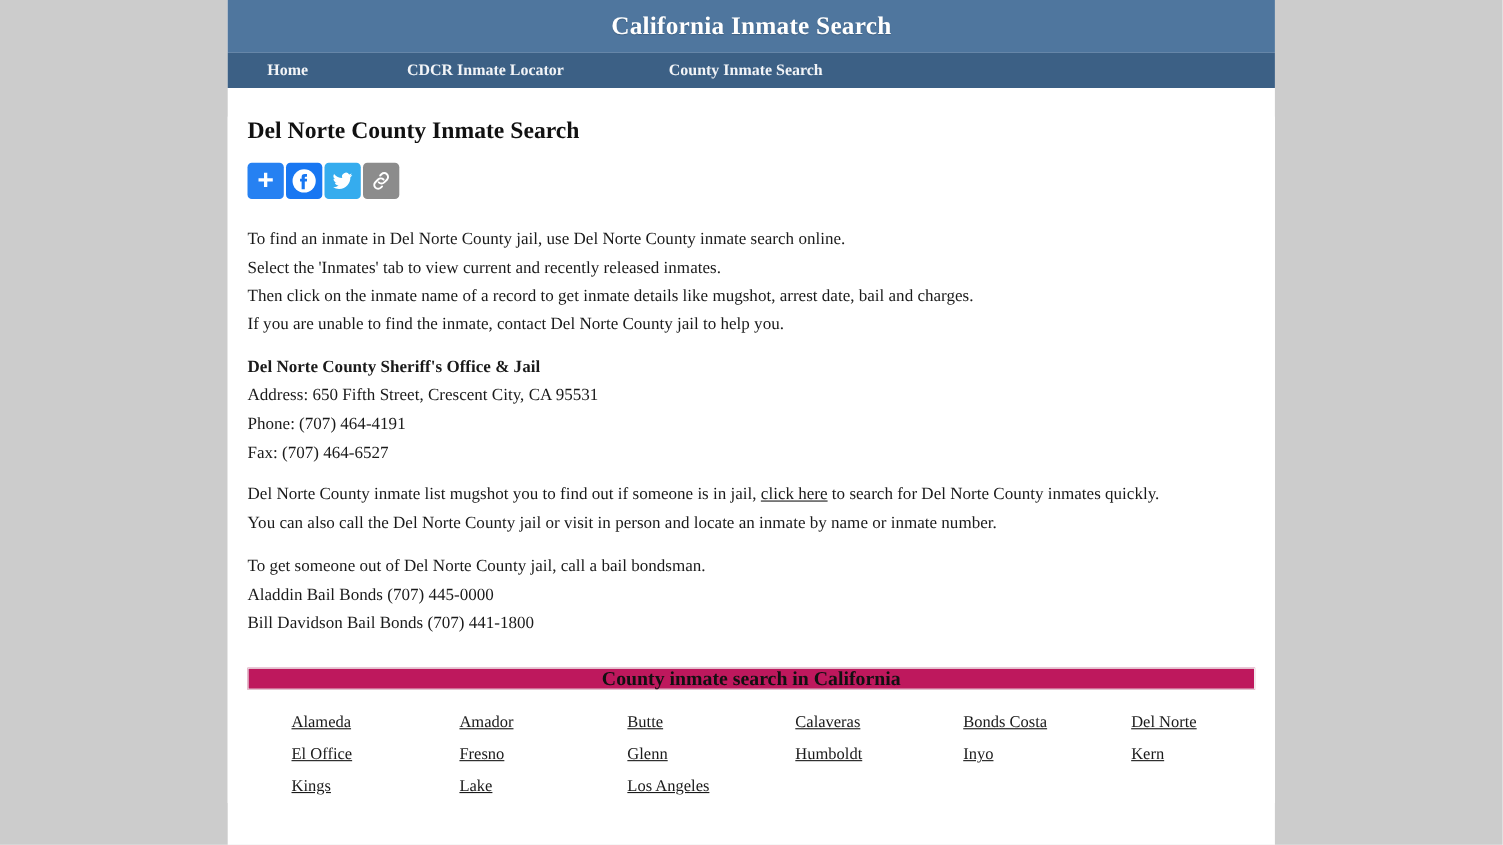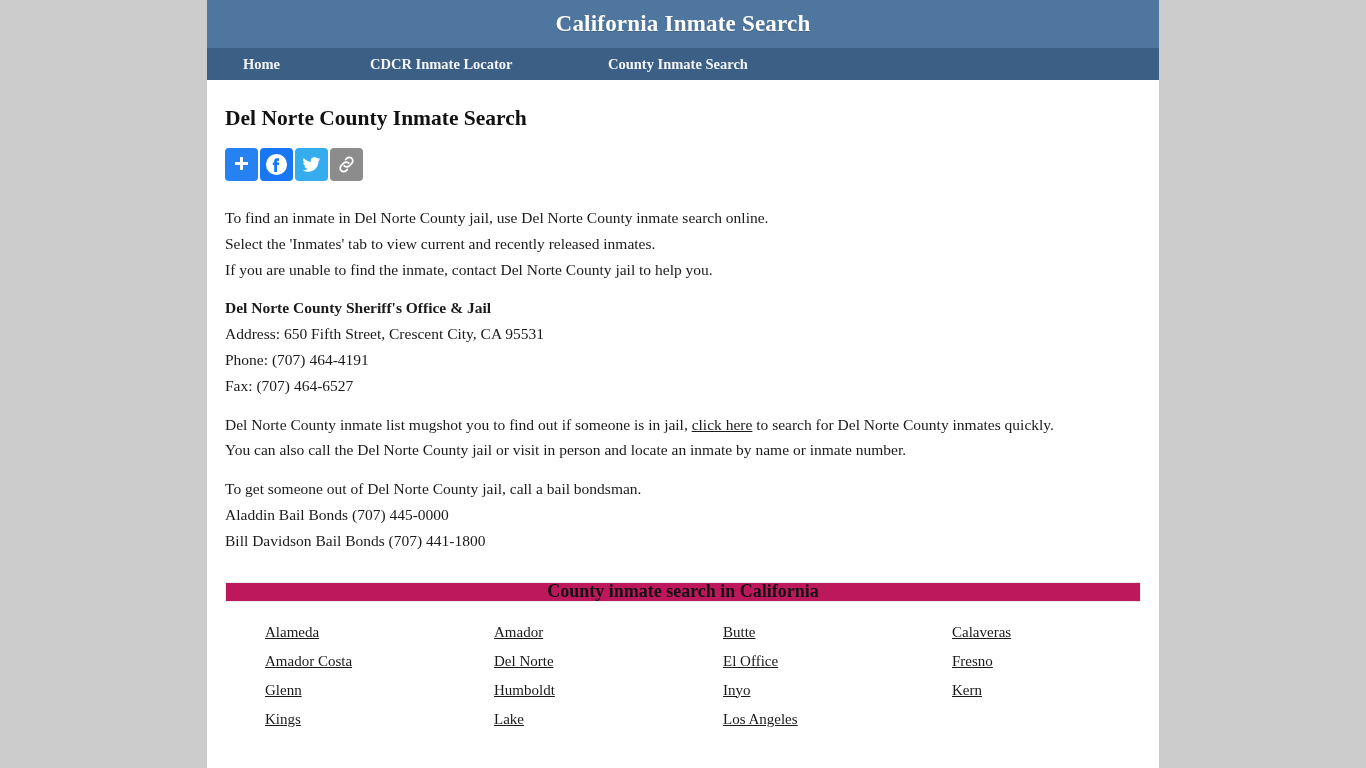--- a/index.html
+++ b/index.html
@@ -123,21 +123,21 @@
     border: 1px solid #ececec;
   }
   .county-banner-title {
     font-size: 18px;
     font-weight: bold;
     color: #111111;
     font-family: "Liberation Serif", "DejaVu Serif", serif;
   }
   .county-grid {
     display: grid;
-    grid-template-columns: repeat(4, 1fr);
+    grid-template-columns: repeat(6, 1fr);
     padding: 16px 0 0 0;
   }
   .county-cell {
     height: 29px;
     padding-left: 40px;
     display: flex;
     align-items: center;
   }
   .county-link {
     font-size: 15px;
@@ -196,20 +196,21 @@
               <path d="M9.5 13.5a4 4 0 0 0 5.7 0l2.8-2.8a4 4 0 1 0-5.7-5.7l-1.3 1.3"></path>
               <path d="M14.5 10.5a4 4 0 0 0-5.7 0l-2.8 2.8a4 4 0 1 0 5.7 5.7l1.3-1.3"></path>
             </svg>
         </span>
       </div>
     </div>
 
     <div class="body-block">
       <div class="body-line">To find an inmate in Del Norte County jail, use Del Norte County inmate search online.</div>
       <div class="body-line">Select the 'Inmates' tab to view current and recently released inmates.</div>
+      <div class="body-line">Then click on the inmate name of a record to get inmate details like mugshot, arrest date, bail and charges.</div>
       <div class="body-line">If you are unable to find the inmate, contact Del Norte County jail to help you.</div>
     </div>
 
     <div class="spacer-sm"></div>
 
     <div>
       <div class="body-line bold">Del Norte County Sheriff's Office &amp; Jail</div>
       <div class="body-line">Address: 650 Fifth Street, Crescent City, CA 95531</div>
       <div class="body-line">Phone: (707) 464-4191</div>
       <div class="body-line">Fax: (707) 464-6527</div>
@@ -241,21 +242,21 @@
         <div class="county-cell">
             <a class="county-link">Amador</a>
           </div>
         <div class="county-cell">
             <a class="county-link">Butte</a>
           </div>
         <div class="county-cell">
             <a class="county-link">Calaveras</a>
           </div>
         <div class="county-cell">
-            <a class="county-link">Amador Costa</a>
+            <a class="county-link">Bonds Costa</a>
           </div>
         <div class="county-cell">
             <a class="county-link">Del Norte</a>
           </div>
         <div class="county-cell">
             <a class="county-link">El Office</a>
           </div>
         <div class="county-cell">
             <a class="county-link">Fresno</a>
           </div>

